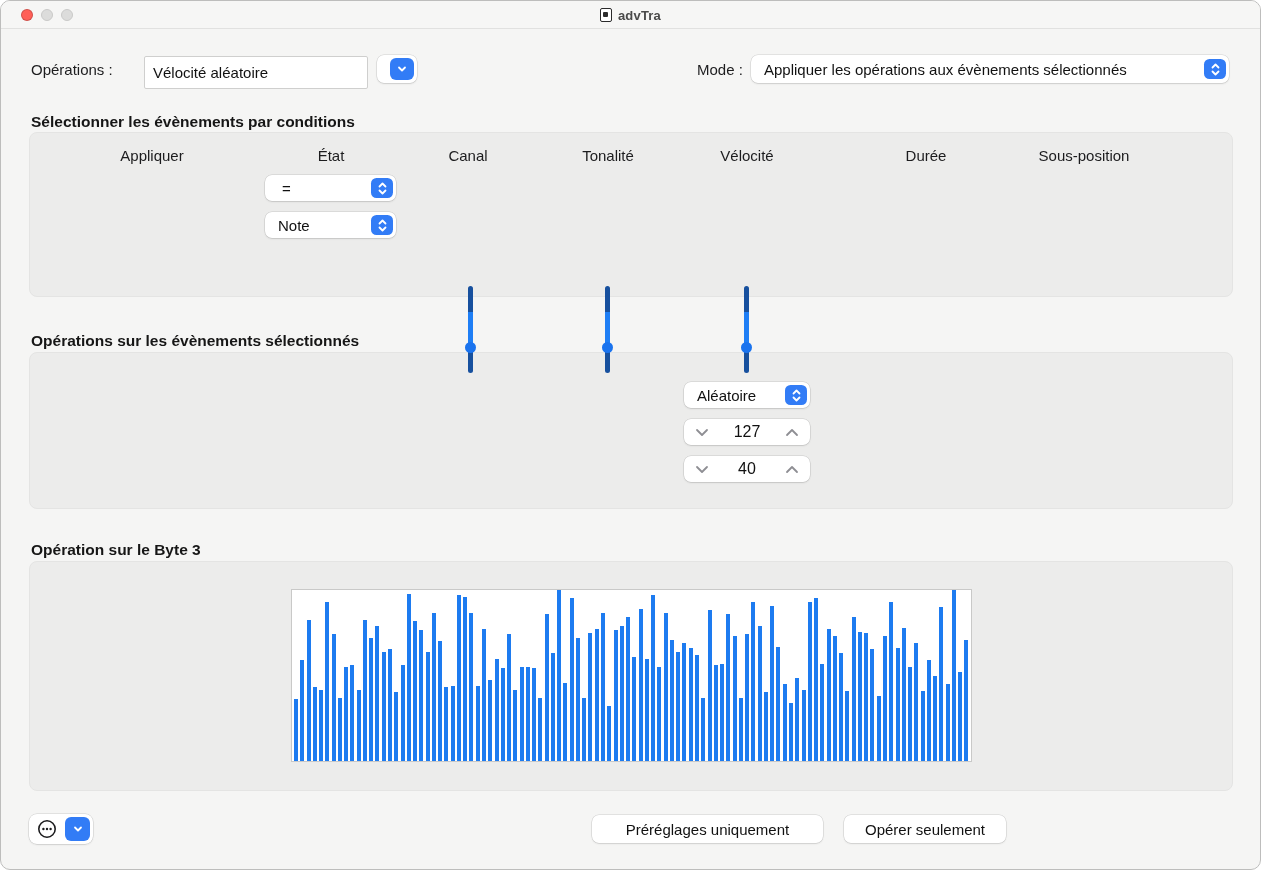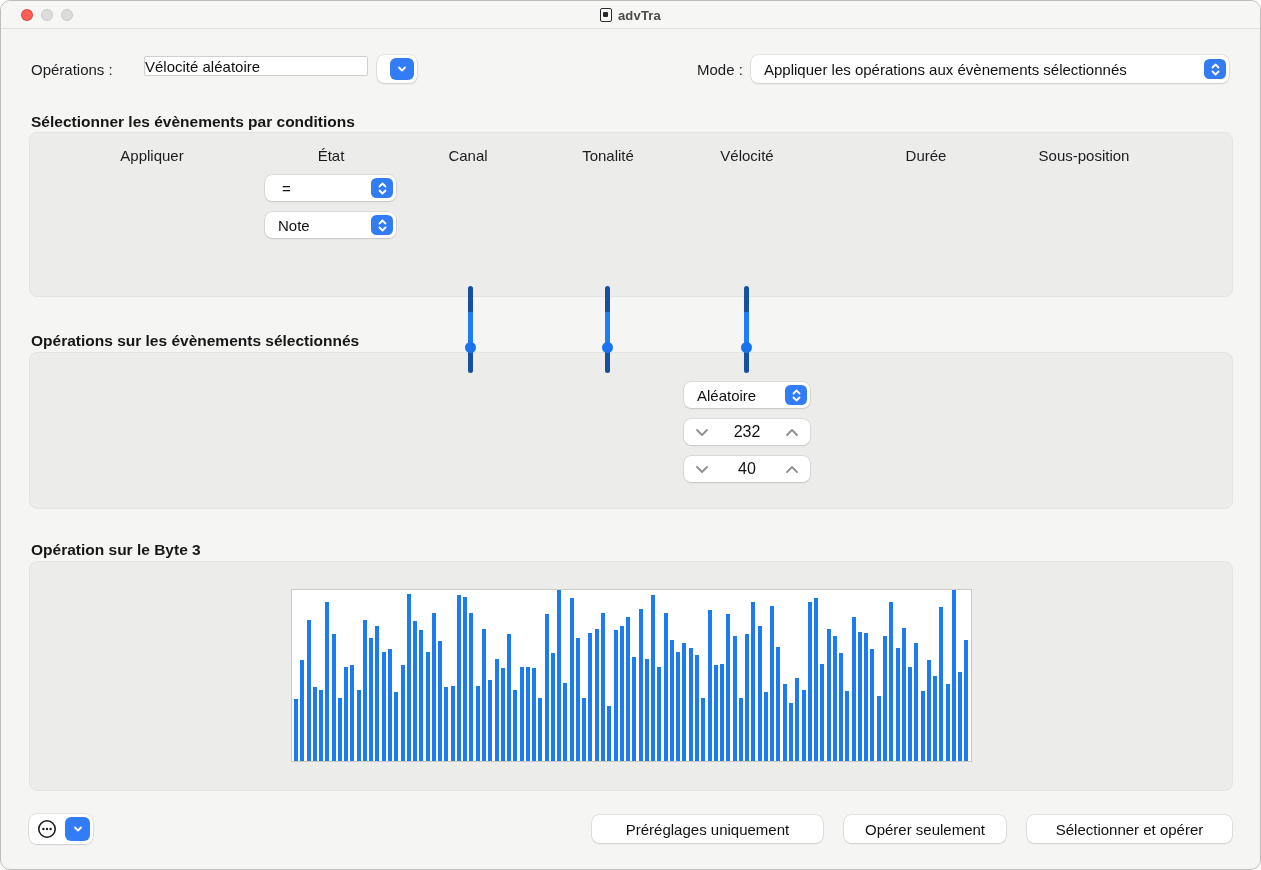--- a/index.html
+++ b/index.html
@@ -20,22 +20,22 @@
   .light.dim{background:#dcdcdb;border:0.5px solid #c9c9c8;}
   .titlewrap{position:absolute;left:0;top:0;width:100%;height:28px;display:flex;align-items:center;justify-content:center;gap:6px;}
   .proxyicon{width:12px;height:14px;background:#fff;border:1.5px solid #2b2b2b;border-radius:2px;position:relative;}
   .proxyicon::after{content:"";position:absolute;left:2px;top:3px;width:5px;height:5px;background:#2b2b2b;border-radius:1px;}
   .wintitle{font-size:13px;font-weight:700;color:#4a4a4a;letter-spacing:0.2px;}
   
   .lbl{position:absolute;font-size:15px;color:#1d1d1f;line-height:27px;}
   .sectitle{position:absolute;font-size:15.5px;font-weight:700;color:#161616;}
   
   .field{
-    position:absolute;height:20px;background:#ffffff;border:1px solid #cfcfce;border-radius:2px;
-    font-size:15px;color:#111;padding:0 0;outline:none;
+    position:absolute;height:33px;background:#ffffff;border:1px solid #cfcfce;border-radius:2px;
+    font-size:15px;color:#111;padding:0 8px;outline:none;
   }
   
   .popup{
     position:absolute;height:26px;background:#ffffff;border-radius:7px;
     box-shadow:0 0 0 0.5px rgba(0,0,0,0.14),0 1px 2px rgba(0,0,0,0.10);
     display:flex;align-items:center;
   }
   .popup-text{flex:1;font-size:15px;color:#111;padding-left:13px;white-space:nowrap;overflow:hidden;}
   .popup-chev{
     width:22px;height:20px;background:#327cf6;border-radius:5.5px;
@@ -180,21 +180,21 @@
         </svg>
     </span>
   </div>
 
   <div class="stepper" style="left:683px;top:418px;width:126px;">
     <span class="stepbtn">
       <svg width="14" height="9" viewBox="0 0 14 9">
           <path d="M2 2 L7 7 L12 2" stroke="#8e8e93" stroke-width="1.8" fill="none" stroke-linecap="round" stroke-linejoin="round"></path>
         </svg>
     </span>
-    <span class="step-value">232</span>
+    <span class="step-value">127</span>
     <span class="stepbtn">
       <svg width="14" height="9" viewBox="0 0 14 9">
           <path d="M2 7 L7 2 L12 7" stroke="#8e8e93" stroke-width="1.8" fill="none" stroke-linecap="round" stroke-linejoin="round"></path>
         </svg>
     </span>
   </div>
 
   <div class="stepper" style="left:683px;top:455px;width:126px;">
     <span class="stepbtn">
       <svg width="14" height="9" viewBox="0 0 14 9">
@@ -333,15 +333,14 @@
     </span>
     <span class="more-right">
       <svg width="12" height="12" viewBox="0 0 12 12">
           <path d="M3 4.5 L6 7.5 L9 4.5" stroke="#ffffff" stroke-width="1.8" fill="none" stroke-linecap="round" stroke-linejoin="round"></path>
         </svg>
     </span>
   </div>
 
   <div class="btn" style="left:591px;top:814px;width:231px;">Préréglages uniquement</div>
   <div class="btn" style="left:843px;top:814px;width:162px;">Opérer seulement</div>
-  <div class="btn" style="left:1026px;top:814px;width:205px;">Sélectionner et opérer</div>
 
 </div>
 
 </body></html>

